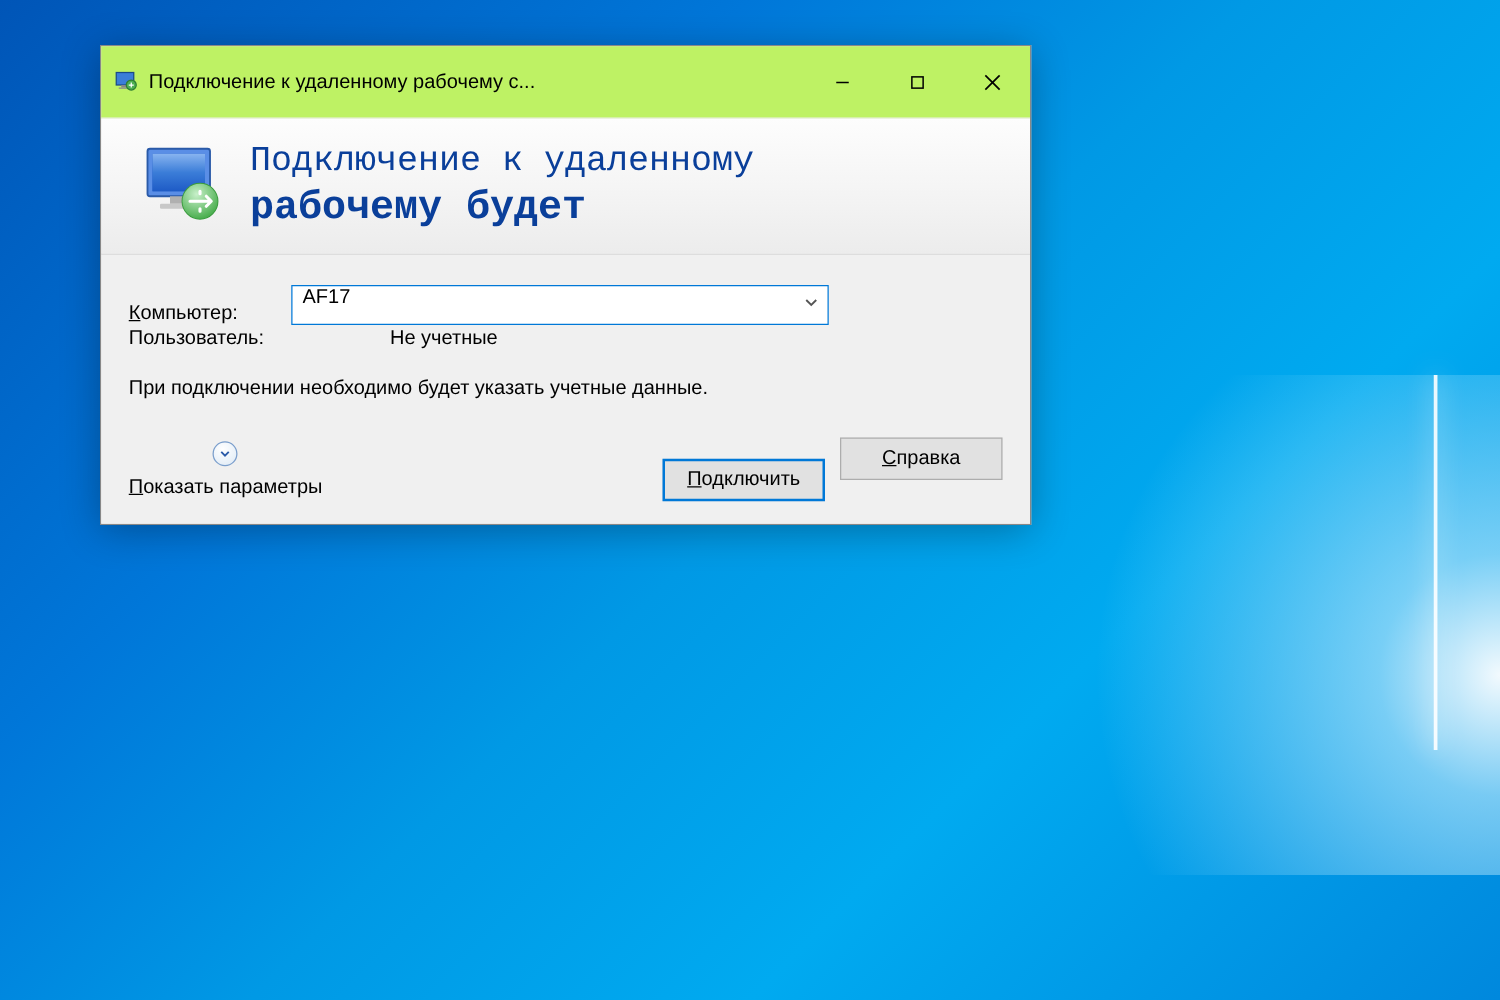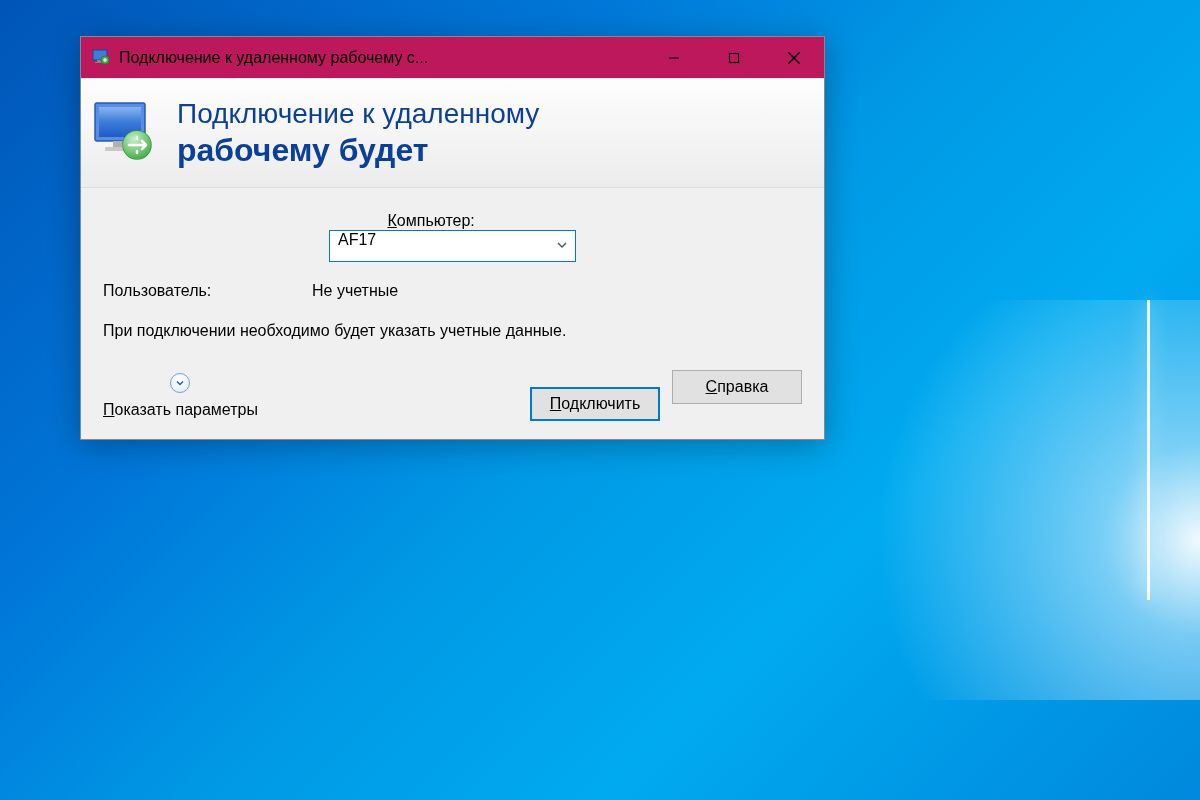--- a/index.html
+++ b/index.html
@@ -31,22 +31,22 @@
     .window {
       position: absolute;
       left: 80px;
       top: 36px;
       width: 745px;
       background: #f0f0f0;
       border: 1px solid #888;
       box-shadow: 0 5px 30px rgba(0,0,0,0.3);
     }
     .titlebar {
-      height: 42px;
-      background: #be185d;
+      height: 58px;
+      background: #bef264;
       display: flex;
       align-items: center;
       padding-left: 10px;
       border-bottom: 1px solid #eee;
     }
     .titlebar-icon {
       width: 20px;
       height: 20px;
       margin-right: 8px;
       flex-shrink: 0;
@@ -65,44 +65,44 @@
     .titlebar-btn {
       width: 60px;
       height: 100%;
       display: flex;
       align-items: center;
       justify-content: center;
       cursor: pointer;
     }
     .header {
       background: linear-gradient(to bottom, #fdfdfd 0%, #f5f5f5 50%, #ececec 100%);
-      padding: 18px 6px;
+      padding: 18px 29px;
       display: flex;
       align-items: flex-start;
       gap: 18px;
       border-bottom: 1px solid #ddd;
+      font-family: Liberation Mono, monospace;
     }
     .header-icon {
       width: 72px;
       height: 72px;
       flex-shrink: 0;
       position: relative;
     }
     .header-text { color: #0a3f9a; }
     .header-line1 { font-size: 28px; font-weight: 400; line-height: 1.2; }
     .header-line2 { font-size: 32px; font-weight: 700; line-height: 1.2; }
     .body {
       background: #f0f0f0;
       padding: 24px 22px 18px 22px;
     }
     .field-row {
       display: flex;
-      align-items: center;
-      margin-bottom: 20px;
-      flex-direction: column;
+      align-items: flex-end;
+      margin-bottom: 2px;
     }
     .field-label {
       color: #000;
       font-size: 16px;
       width: 130px;
     }
     .combo-wrap {
       flex: 1;
       max-width: 430px;
       position: relative;

